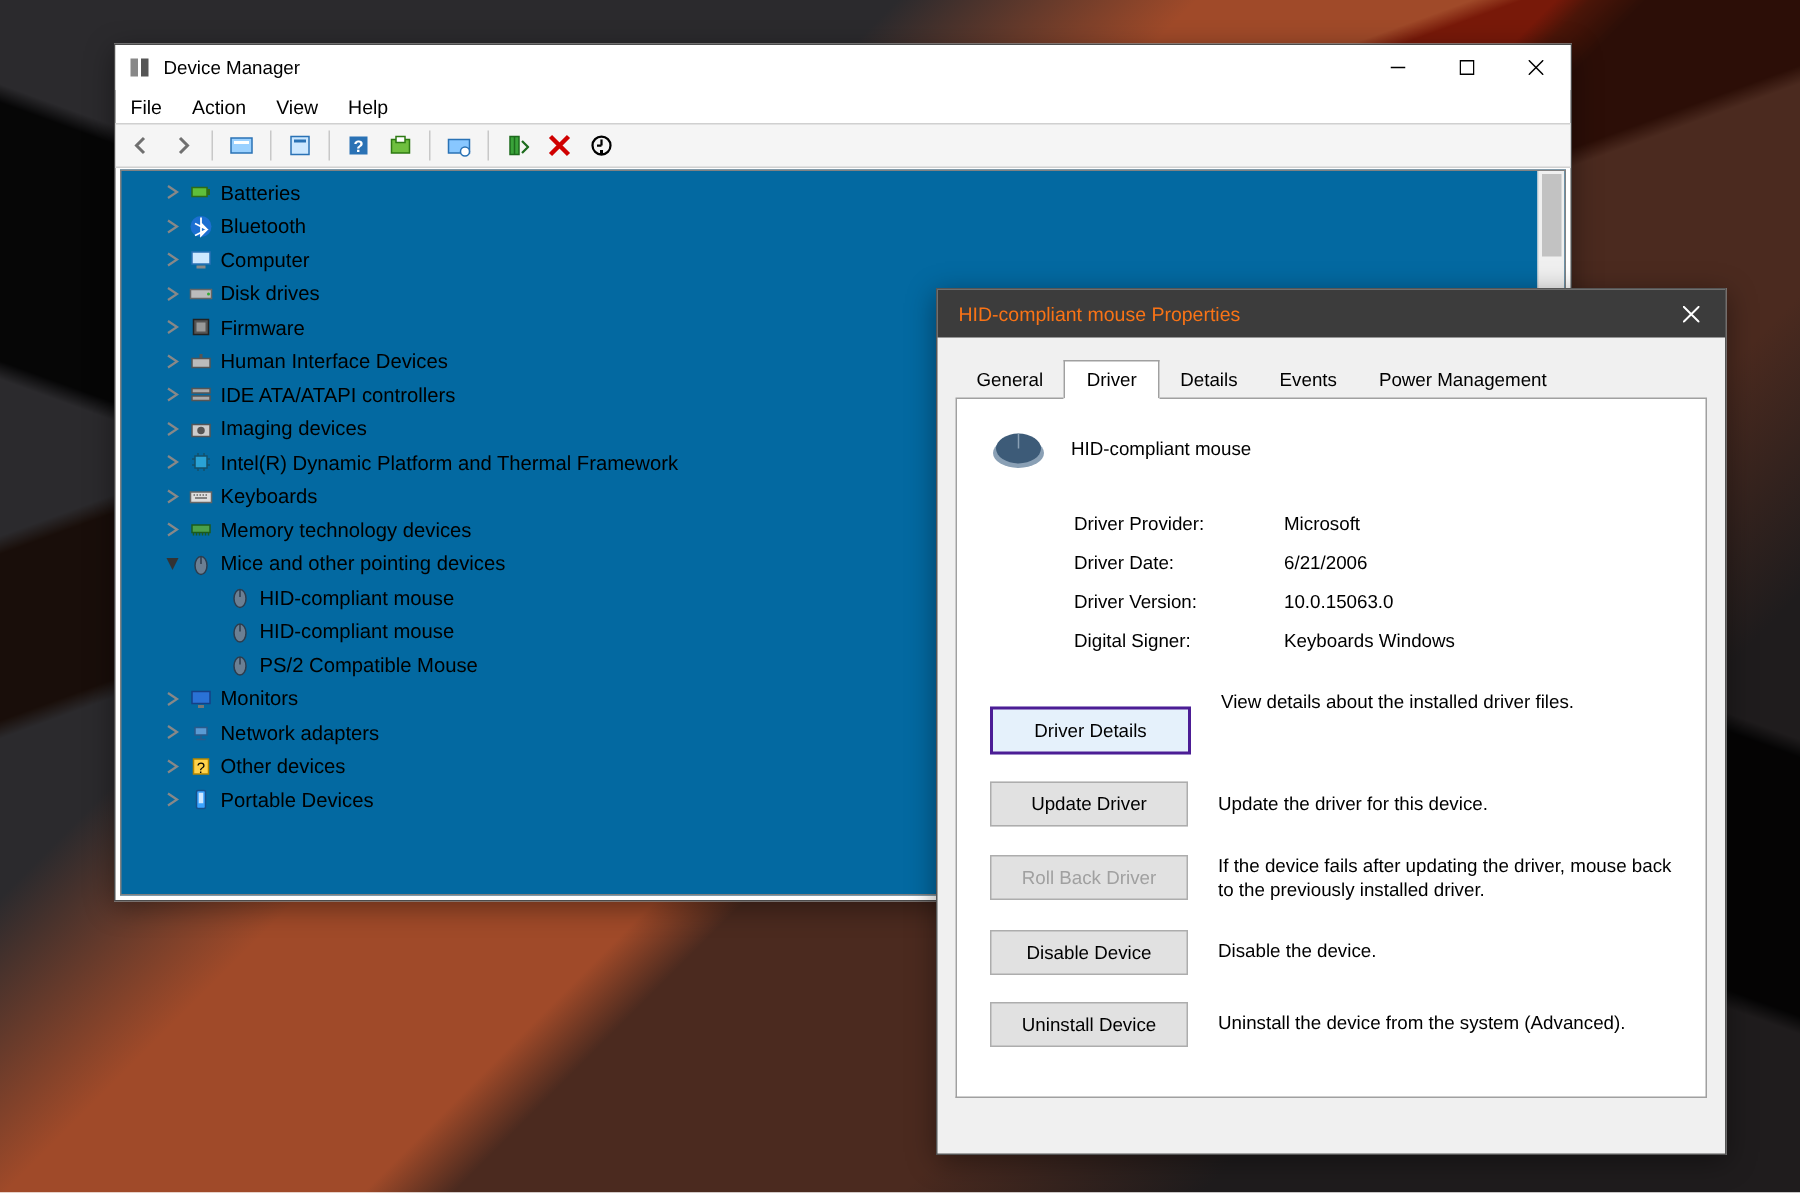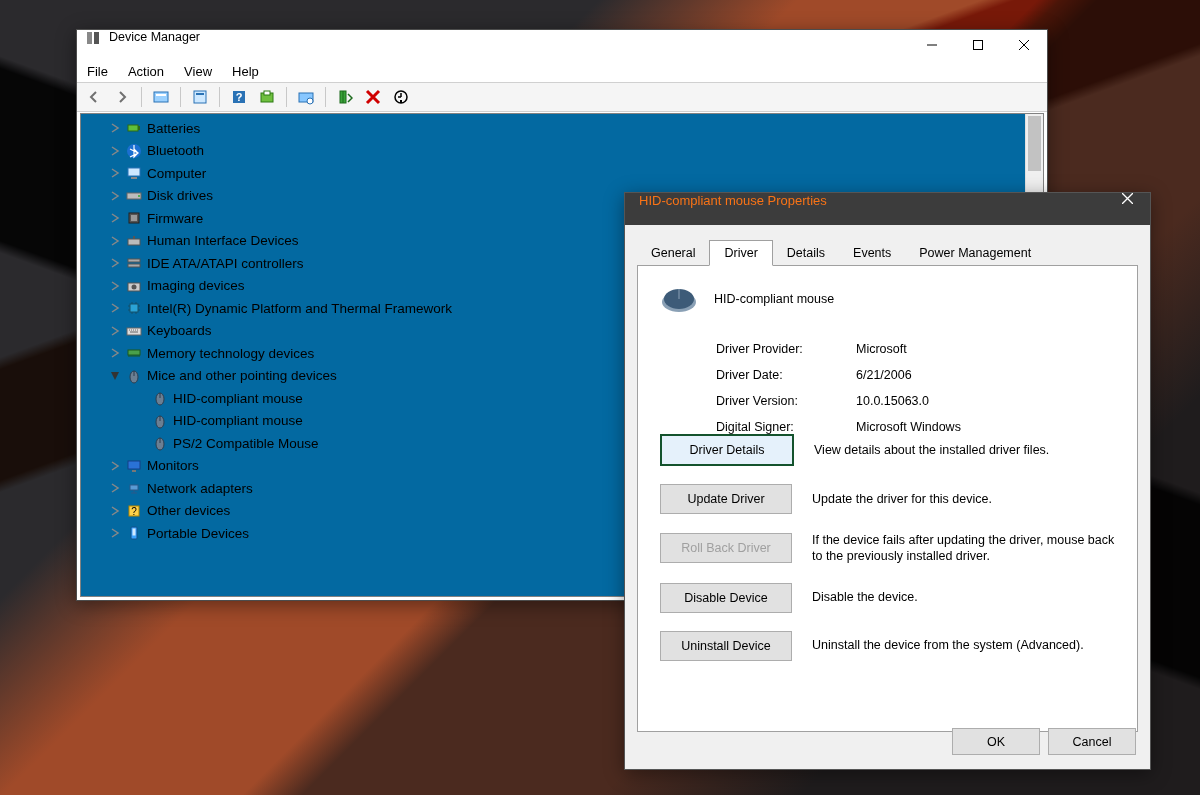--- a/index.html
+++ b/index.html
@@ -2,21 +2,21 @@
 <html><head>
 <meta charset="utf-8">
 <style>
   html,body { margin:0; padding:0; width:1200px; height:795px; overflow:hidden; font-family:"Segoe UI",Arial,sans-serif; font-size:13px; color:#000; }
   .desktop { position:relative; width:1200px; height:795px; background:linear-gradient(135deg,#2b2a2d 0 30%,#a04a29 40% 52%,#4b2a1f 55% 70%,#1f1c1d 80% 100%); }
   .desktop::before { content:""; position:absolute; inset:0; background:linear-gradient(200deg,transparent 40%,#111 41% 55%,transparent 56%),linear-gradient(340deg,transparent 60%,#4a2a1a 61% 70%,transparent 71%); mix-blend-mode:overlay; }
 
   
   .window { position:absolute; background:#fff; border:1px solid #4c4c4c; box-shadow:0 4px 18px rgba(0,0,0,.4); }
   .dm { left:76px; top:29px; width:970px; height:570px; }
-  .titlebar { height:30px; display:flex; align-items:flex-start; padding:0 0 0 8px; background:#fff; }
+  .titlebar { height:30px; display:flex; align-items:center; padding:0 0 0 8px; background:#fff; }
   .titlebar .app-icon { width:16px; height:16px; margin-right:8px; display:flex; align-items:center; justify-content:center; }
   .titlebar .title { flex:1; font-size:12.5px; color:#000; }
   .win-btns { display:flex; height:30px; }
   .win-btns div { width:46px; display:flex; align-items:center; justify-content:center; color:#333; }
   .win-btns svg { width:10px; height:10px; }
   .menubar { height:22px; display:flex; align-items:center; gap:20px; padding:0 10px; font-size:13px; }
   .toolbar { height:28px; border-top:1px solid #d0d0d0; border-bottom:1px solid #d0d0d0; background:#f5f5f5; display:flex; align-items:center; gap:2px; padding:0 4px; }
   .toolbar .tb { width:24px; height:22px; display:flex; align-items:center; justify-content:center; border:1px solid transparent; }
   .toolbar .sep { width:1px; height:20px; background:#c8c8c8; margin:0 4px; }
   .tree-area { position:absolute; top:83px; left:3px; right:3px; bottom:3px; border:1px solid #828282; background:#0369a1; overflow:hidden; }
@@ -36,21 +36,21 @@
   .props .titlebar .title { color:#f97316; margin-left:6px; font-size:13px; }
   .props .titlebar .close { width:46px; display:flex; align-items:center; justify-content:center; }
   .tabstrip { position:relative; height:28px; margin:12px 12px 0 12px; border-bottom:1px solid #a0a0a0; display:flex; align-items:flex-end; }
   .tab { padding:5px 14px; font-size:12.5px; color:#000; cursor:default; }
   .tab.active { background:#fff; border:1px solid #a0a0a0; border-bottom:1px solid #fff; position:relative; top:1px; }
   .tab-body { margin:0 12px 12px 12px; background:#fff; border:1px solid #a0a0a0; border-top:none; height:466px; padding:18px 22px; box-sizing:border-box; font-size:12.5px; }
   .dev-header { display:flex; align-items:center; gap:16px; margin-bottom:28px; }
   .info-grid { display:grid; grid-template-columns:140px 1fr; row-gap:12px; }
   .btn-row { display:flex; align-items:center; gap:20px; margin-bottom:18px; }
   .btn-row .b { width:130px; height:28px; background:#e1e1e1; border:1px solid #adadad; display:flex; align-items:center; justify-content:center; font-size:12.5px; }
-  .btn-row .b.focused { border:2px solid #14532d; background:#e5f1fb; }
+  .btn-row .b.focused { border:2px solid #4c1d95; background:#e5f1fb;margin-top:37px; }
   .btn-row .b.disabled { color:#a0a0a0; }
   .btn-row .desc { flex:1; font-size:12.5px; line-height:1.3; }
   .dialog-buttons { position:absolute; right:14px; bottom:14px; display:flex; gap:8px; }
   .dialog-buttons .b { width:86px; height:25px; background:#e1e1e1; border:1px solid #adadad; display:flex; align-items:center; justify-content:center; font-size:12.5px; }
 
   
   .svgbox { display:inline-flex; align-items:center; justify-content:center; }
 </style>
 </head>
 <body>
@@ -453,21 +453,21 @@
       </div>
 
       <div class="info-grid" style="padding-left:56px">
         <span>Driver Provider:</span>
         <span>Microsoft</span>
         <span>Driver Date:</span>
         <span>6/21/2006</span>
         <span>Driver Version:</span>
         <span>10.0.15063.0</span>
         <span>Digital Signer:</span>
-        <span>Microsoft Windows</span>
+        <span>Keyboards Windows</span>
       </div>
 
       <div class="btn-row">
         <div class="b focused">Driver Details</div>
         <div class="desc">View details about the installed driver files.</div>
       </div>
       <div class="btn-row">
         <div class="b">Update Driver</div>
         <div class="desc">Update the driver for this device.</div>
       </div>
@@ -478,19 +478,15 @@
       <div class="btn-row">
         <div class="b">Disable Device</div>
         <div class="desc">Disable the device.</div>
       </div>
       <div class="btn-row">
         <div class="b">Uninstall Device</div>
         <div class="desc">Uninstall the device from the system (Advanced).</div>
       </div>
     </div>
 
-    <div class="dialog-buttons">
-      <div class="b">OK</div>
-      <div class="b">Cancel</div>
-    </div>
   </div>
 
 </div>
 
 </body></html>

